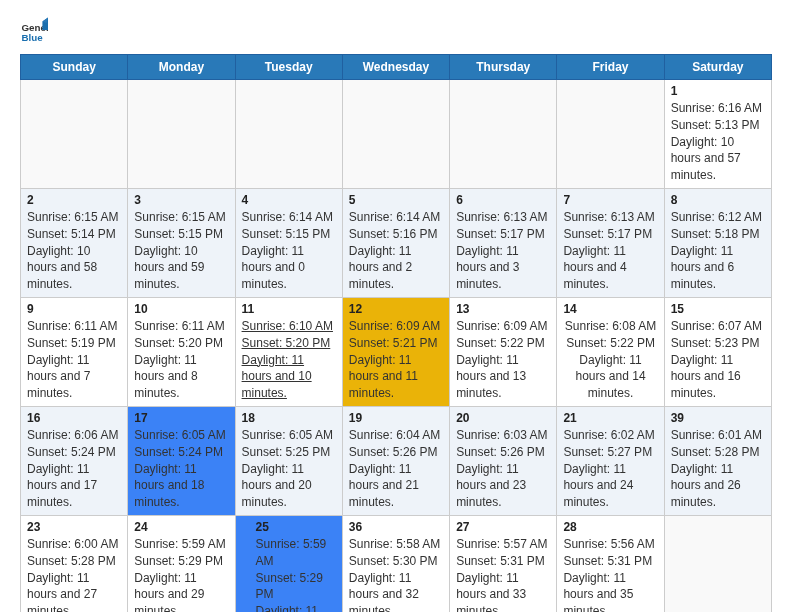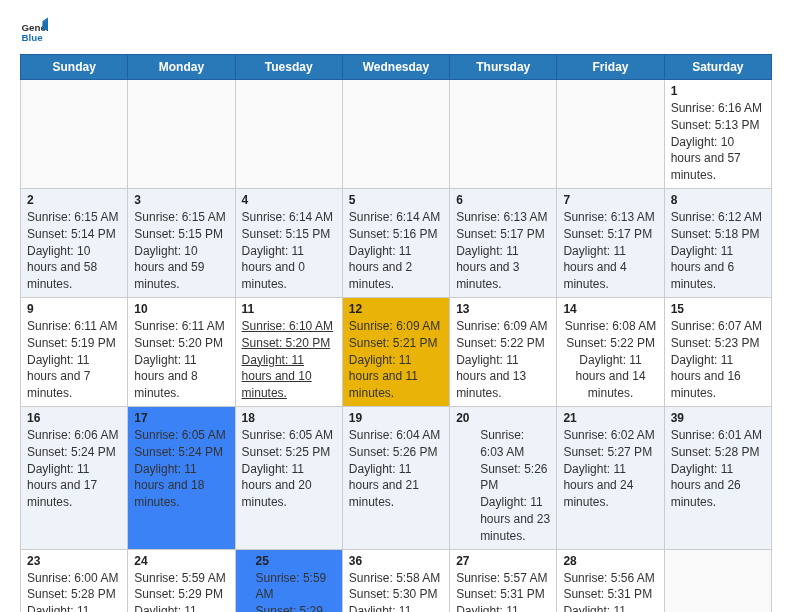--- a/index.html
+++ b/index.html
@@ -252,21 +252,21 @@
 Daylight: 11 hours and 20 minutes.</div>
           </td>
           <td style="background: rgb(238, 243, 249);">
             <span class="day-number">19</span>
             <div class="day-info" style="white-space: pre-line;">Sunrise: 6:04 AM
 Sunset: 5:26 PM
 Daylight: 11 hours and 21 minutes.</div>
           </td>
           <td style="background: rgb(238, 243, 249);">
             <span class="day-number">20</span>
-            <div class="day-info" style="white-space: pre-line; margin-left: 24px;">Sunrise: 6:03 AM
+            <div class="day-info" style="white-space: pre-line;">Sunrise: 6:03 AM
 Sunset: 5:26 PM
 Daylight: 11 hours and 23 minutes.</div>
           </td>
           <td style="background: rgb(238, 243, 249);">
             <span class="day-number">21</span>
             <div class="day-info" style="white-space: pre-line;">Sunrise: 6:02 AM
 Sunset: 5:27 PM
 Daylight: 11 hours and 24 minutes.</div>
           </td>
           <td style="background: rgb(238, 243, 249);">

